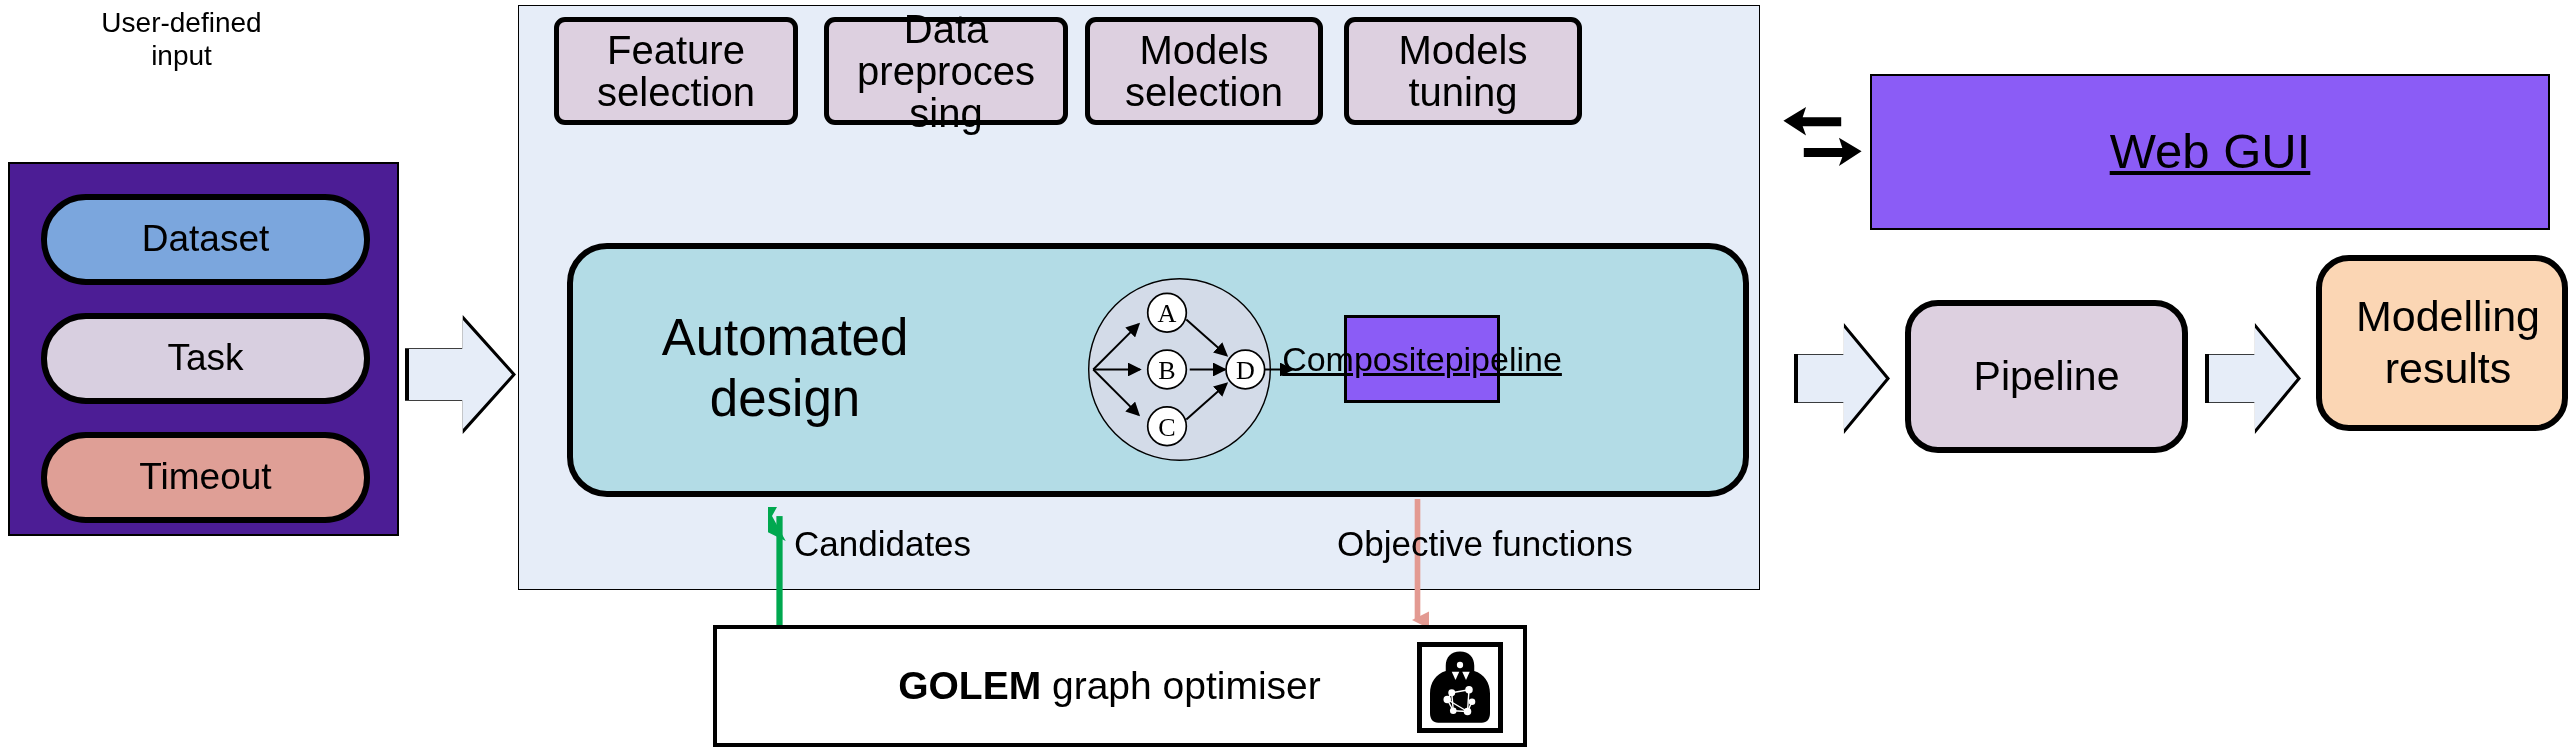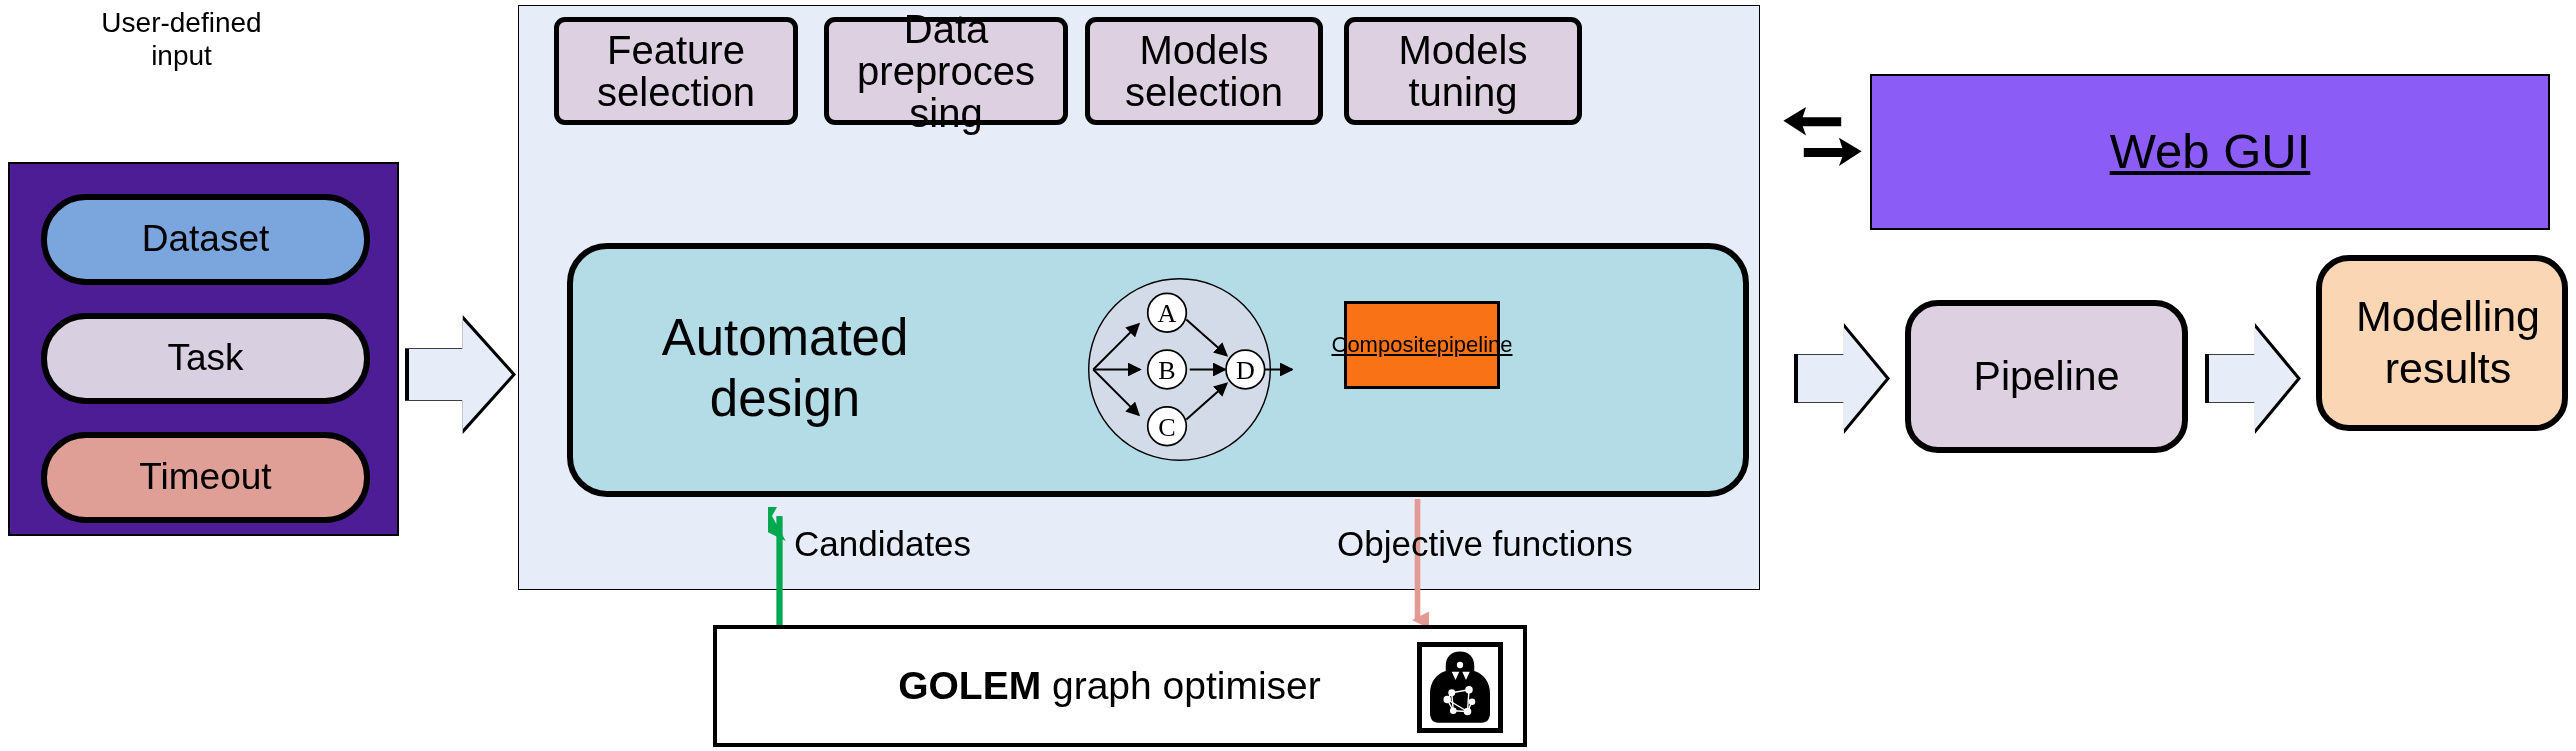--- a/index.html
+++ b/index.html
@@ -72,23 +72,23 @@
   #automated-design-label{
     left:598px;top:272px;width:374px;height:193px;
     font-size:51px;line-height:1.18;
   }
 
   
   #dag-wrap{left:1066px;top:256px;width:227px;height:227px;}
 
   
   #composite-pipeline-box{
-    left:1344px;top:301px;width:156px;height:88px;
-    background:#f97316;border:3.4px solid #000;box-sizing:border-box;
-    font-size:22px;line-height:1.25;
+    left:1344px;top:315px;width:156px;height:88px;
+    background:#8b5cf6;border:3.4px solid #000;box-sizing:border-box;
+    font-size:34px;line-height:1.25;
   }
   #composite-pipeline-box u{text-decoration:underline;text-underline-offset:2.3px;}
 
   
   #candidates-label{left:794px;top:524px;font-size:35px;}
   #objective-label{left:1337px;top:524px;font-size:35px;}
 
   
   #golem-box{
     left:713px;top:625px;width:814px;height:122px;

